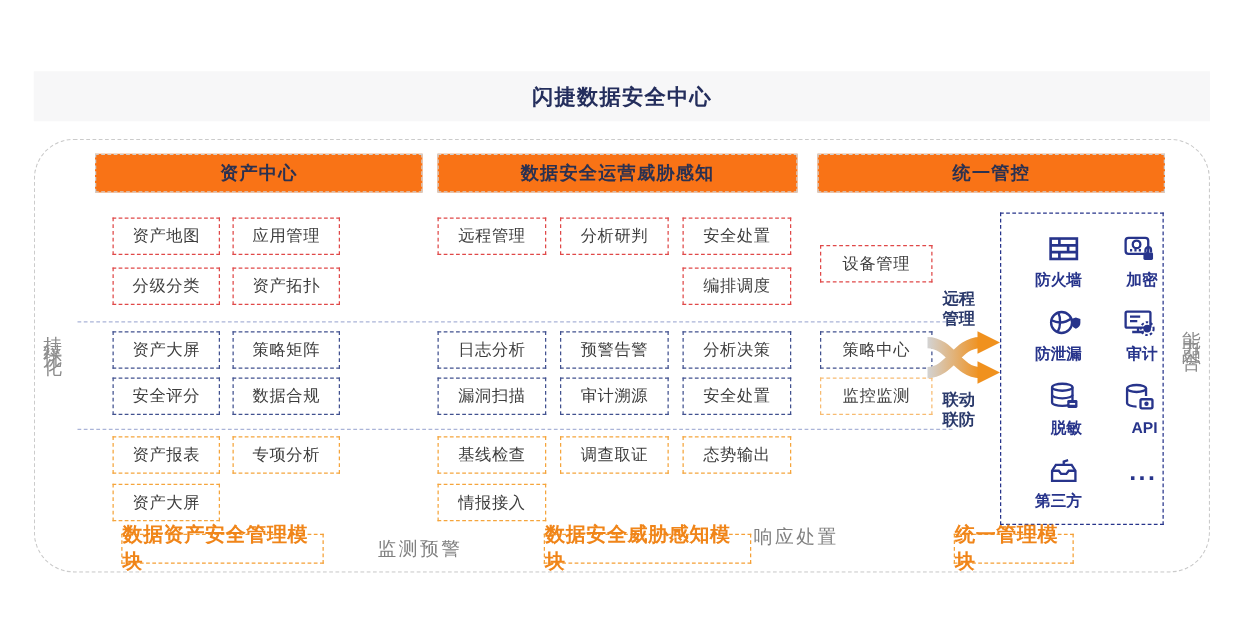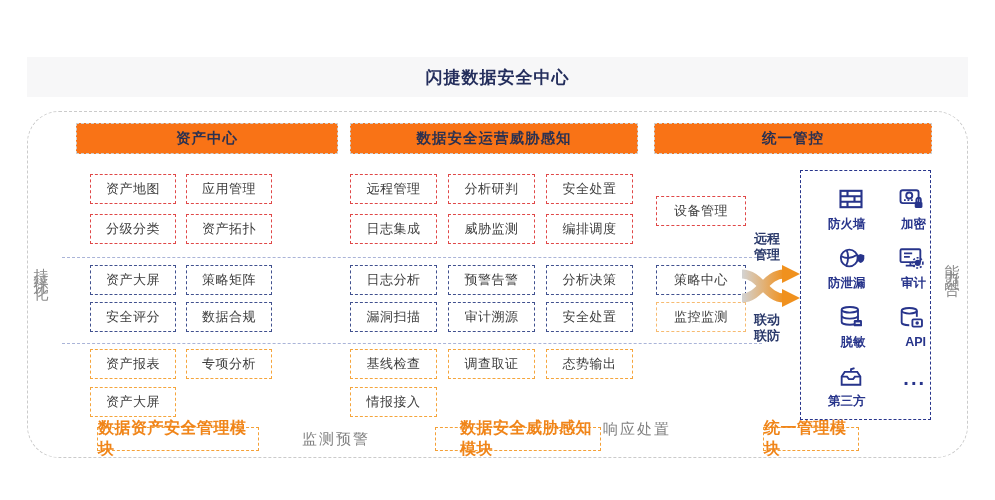--- a/index.html
+++ b/index.html
@@ -76,22 +76,20 @@
   <div class="b n" style="left:186px; top:265px; width:86px;">策略矩阵</div>
   <div class="b n" style="left:90px;  top:302px; width:86px;">安全评分</div>
   <div class="b n" style="left:186px; top:302px; width:86px;">数据合规</div>
   <div class="b o" style="left:90px;  top:349px; width:86px;">资产报表</div>
   <div class="b o" style="left:186px; top:349px; width:86px;">专项分析</div>
   <div class="b o" style="left:90px;  top:387px; width:86px;">资产大屏</div>
 
   <div class="b r" style="left:350px; top:174px; width:87px;">远程管理</div>
   <div class="b r" style="left:448px; top:174px; width:87px;">分析研判</div>
   <div class="b r" style="left:546px; top:174px; width:87px;">安全处置</div>
-  <div class="b r" style="left:350px; top:214px; width:87px;">日志集成</div>
-  <div class="b r" style="left:448px; top:214px; width:87px;">威胁监测</div>
   <div class="b r" style="left:546px; top:214px; width:87px;">编排调度</div>
   <div class="b n" style="left:350px; top:265px; width:87px;">日志分析</div>
   <div class="b n" style="left:448px; top:265px; width:87px;">预警告警</div>
   <div class="b n" style="left:546px; top:265px; width:87px;">分析决策</div>
   <div class="b n" style="left:350px; top:302px; width:87px;">漏洞扫描</div>
   <div class="b n" style="left:448px; top:302px; width:87px;">审计溯源</div>
   <div class="b n" style="left:546px; top:302px; width:87px;">安全处置</div>
   <div class="b o" style="left:350px; top:349px; width:87px;">基线检查</div>
   <div class="b o" style="left:448px; top:349px; width:87px;">调查取证</div>
   <div class="b o" style="left:546px; top:349px; width:87px;">态势输出</div>
@@ -195,17 +193,17 @@
       </svg>
       <div class="lbl">第三方</div>
     </div>
     <div class="cap more">
       <div class="lbl">...</div>
     </div>
   </div>
 
   <div class="modlabel" style="left:97px; top:427px; width:162px;">数据资产安全管理模块</div>
   <div class="flowtext" style="left:302px; top:430px;">监测预警</div>
-  <div class="modlabel" style="left:435px; top:427px; width:166px;padding-left:24px;">数据安全威胁感知模块</div>
+  <div class="modlabel" style="left:435px; top:427px; width:166px;">数据安全威胁感知模块</div>
   <div class="flowtext" style="left:603px; top:420px;">响应处置</div>
   <div class="modlabel" style="left:763px; top:427px; width:96px;">统一管理模块</div>
 
 </div>
 
 </body></html>

